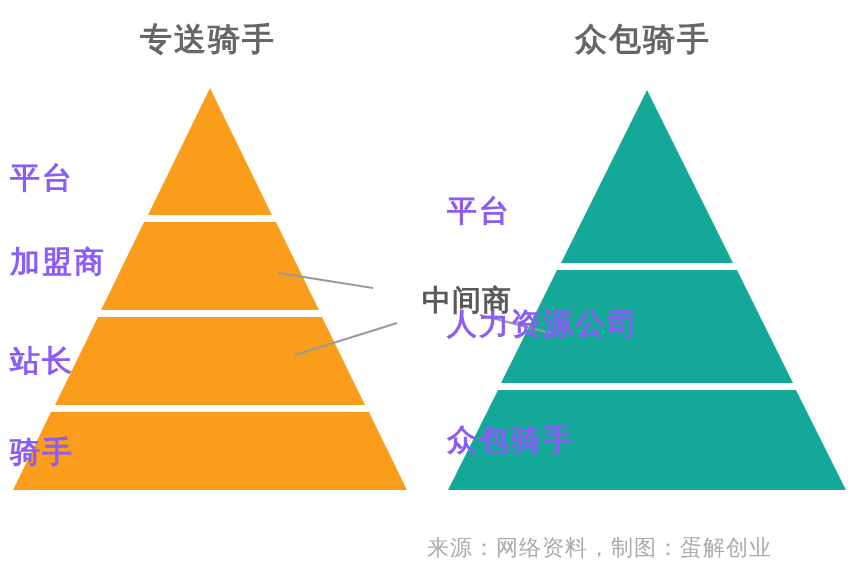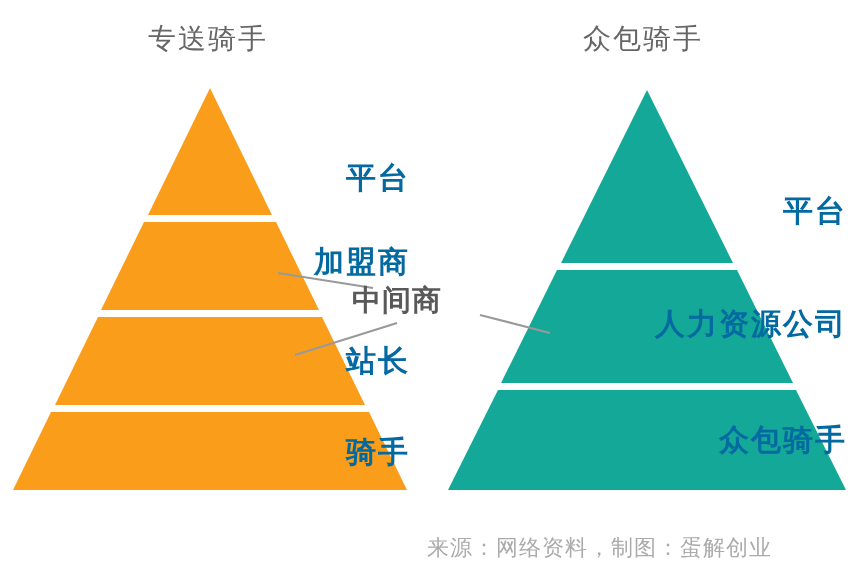--- a/index.html
+++ b/index.html
@@ -21,48 +21,48 @@
     top: 0;
     width: 856px;
     height: 577px;
   }
   .pyramid-title {
     position: absolute;
     width: 220px;
     height: 34px;
     line-height: 34px;
     text-align: center;
-    font-size: 28px;
-    font-weight: 400;
+    font-size: 32px;
+    font-weight: 700;
     color: #666666;
     letter-spacing: 2px;
   }
   .pyramid-title.left  { left: 98px;  top: 22px; }
   .pyramid-title.right { left: 533px; top: 22px; }
   .layer-label {
     position: absolute;
     height: 36px;
     line-height: 36px;
-    text-align: right;
+    text-align: left;
     font-size: 30px;
     font-weight: 600;
-    color: #0369a1;
+    color: #8b5cf6;
     letter-spacing: 2px;
     pointer-events: none;
   }
   .left-col  { left: 10px;  width: 400px; }
   .right-col { left: 447px; width: 400px; }
   .middleman-label {
     position: absolute;
     left: 352px;
     top: 283px;
     width: 160px;
     height: 34px;
     line-height: 34px;
-    text-align: left;
+    text-align: right;
     font-size: 29px;
     font-weight: 600;
     color: #595959;
     letter-spacing: 1px;
   }
   .source-note {
     position: absolute;
     left: 128px;
     top: 536px;
     width: 644px;

